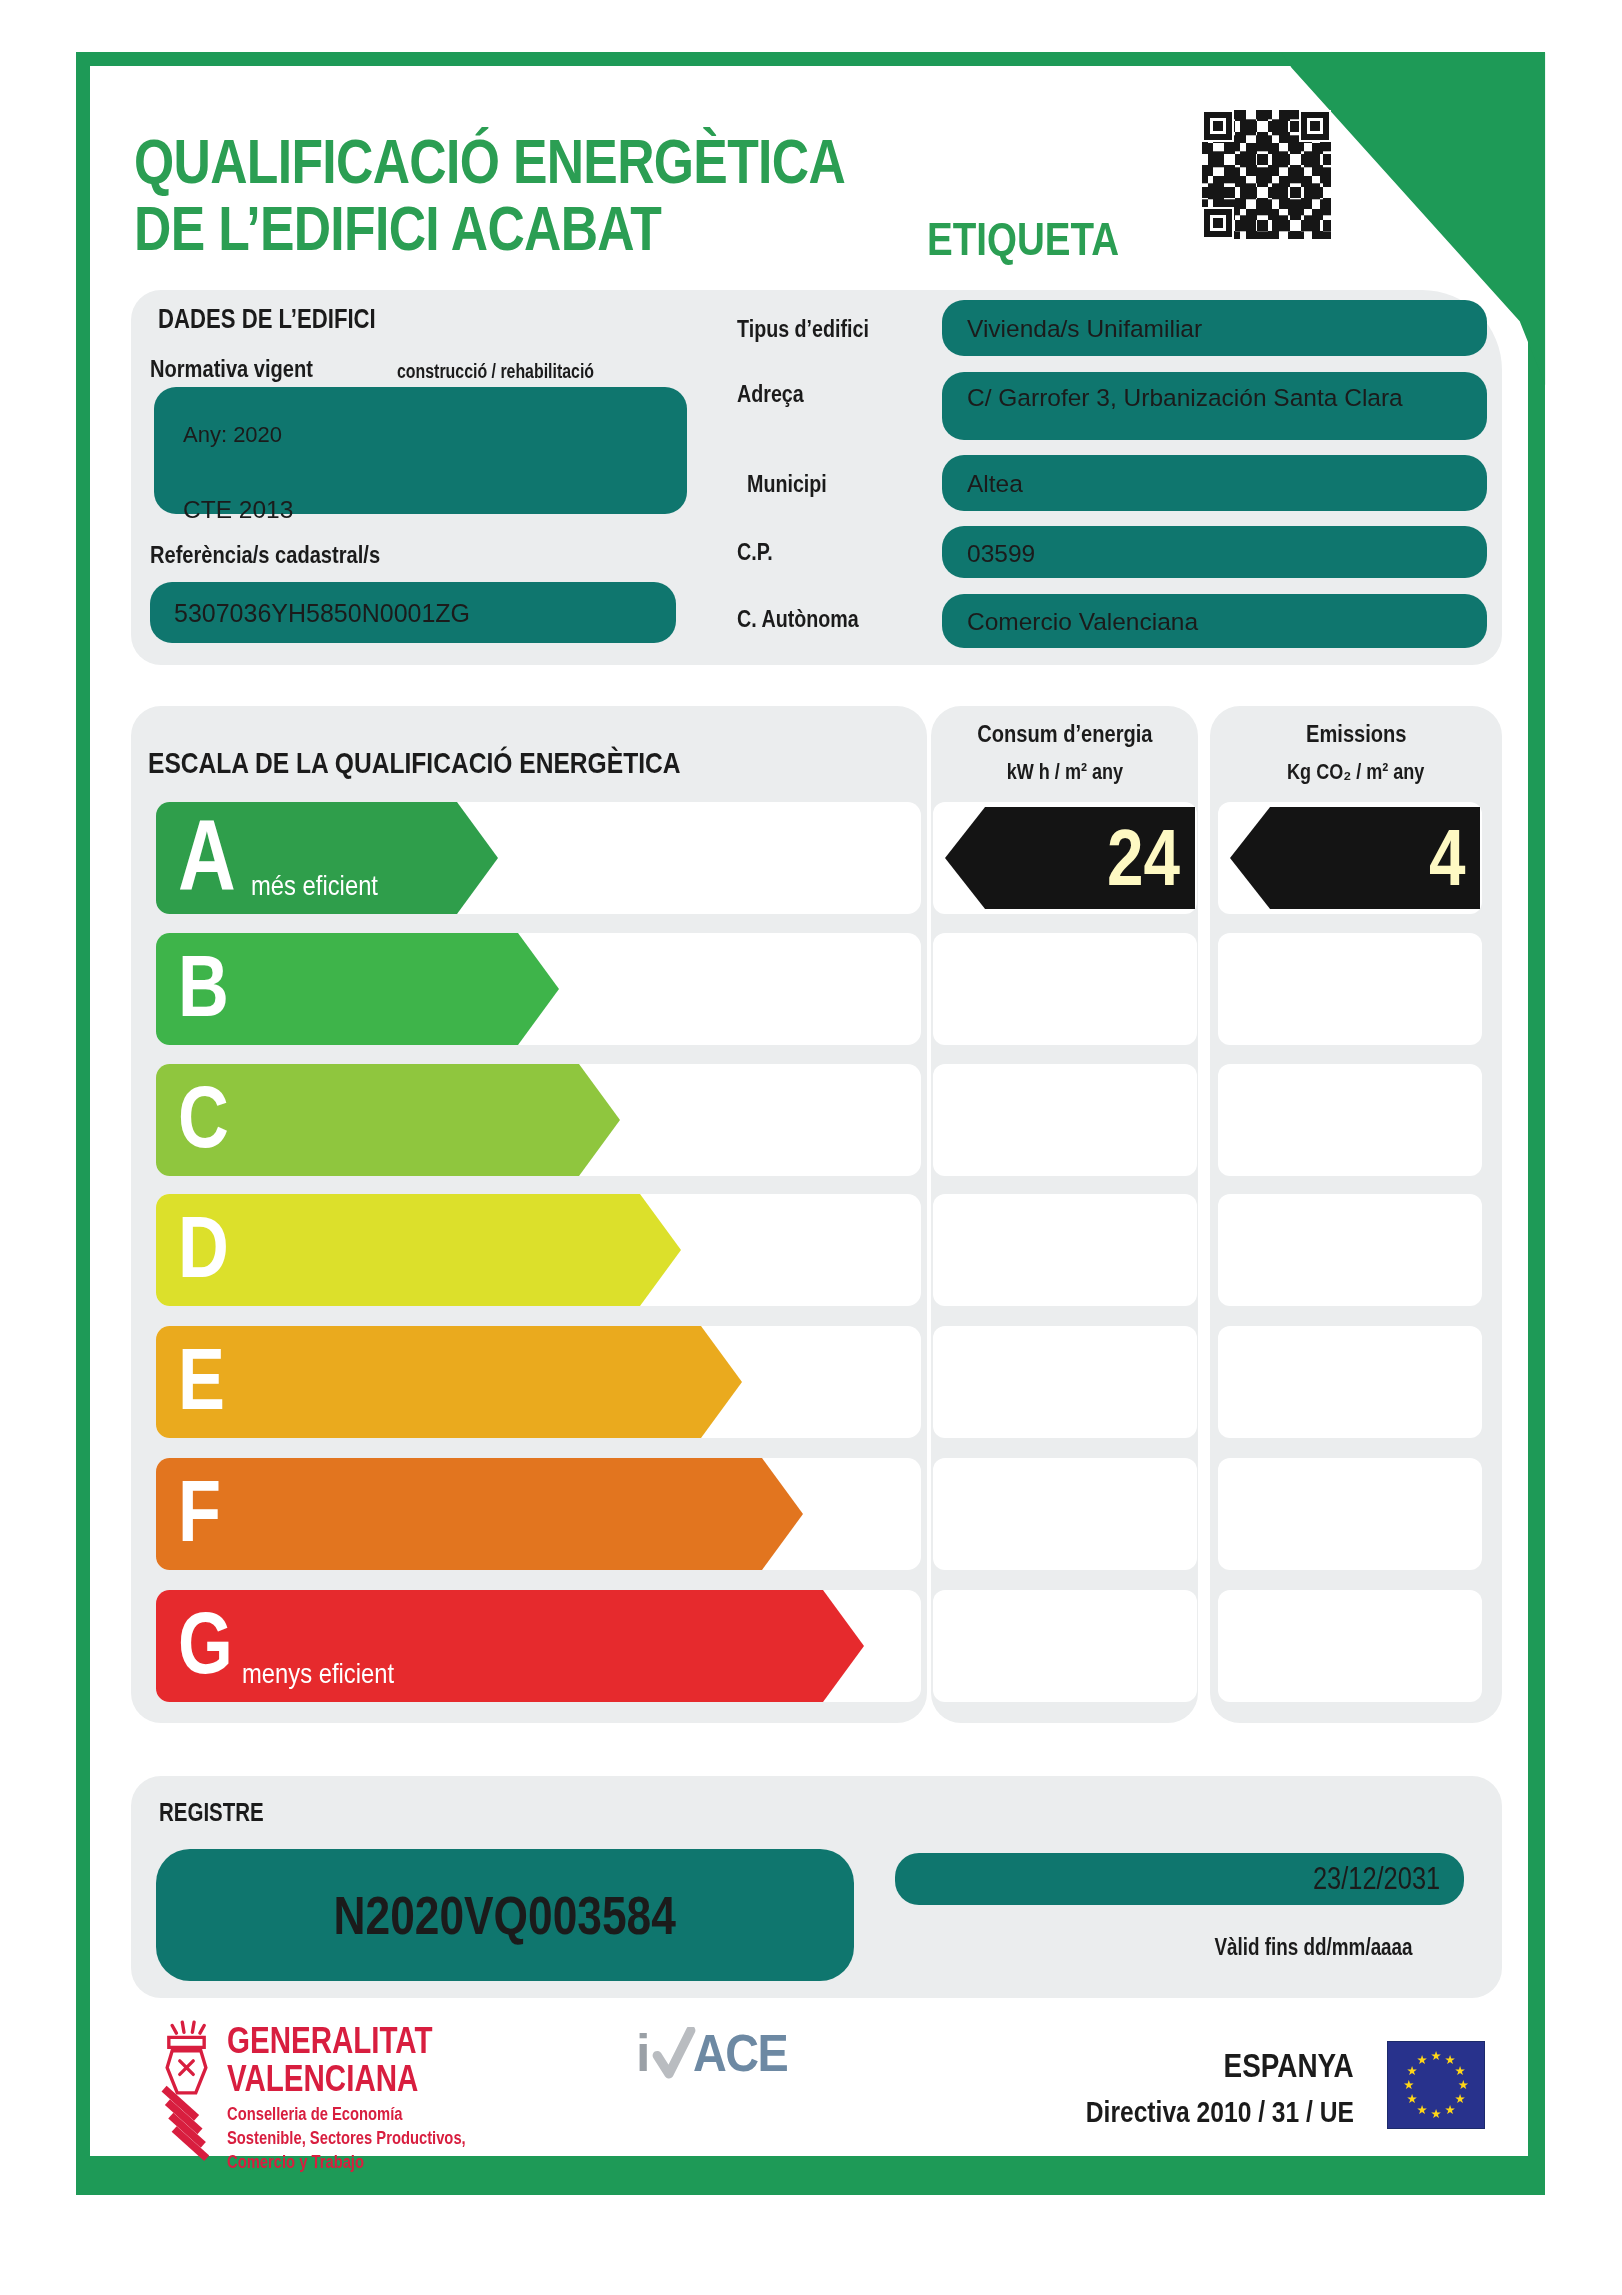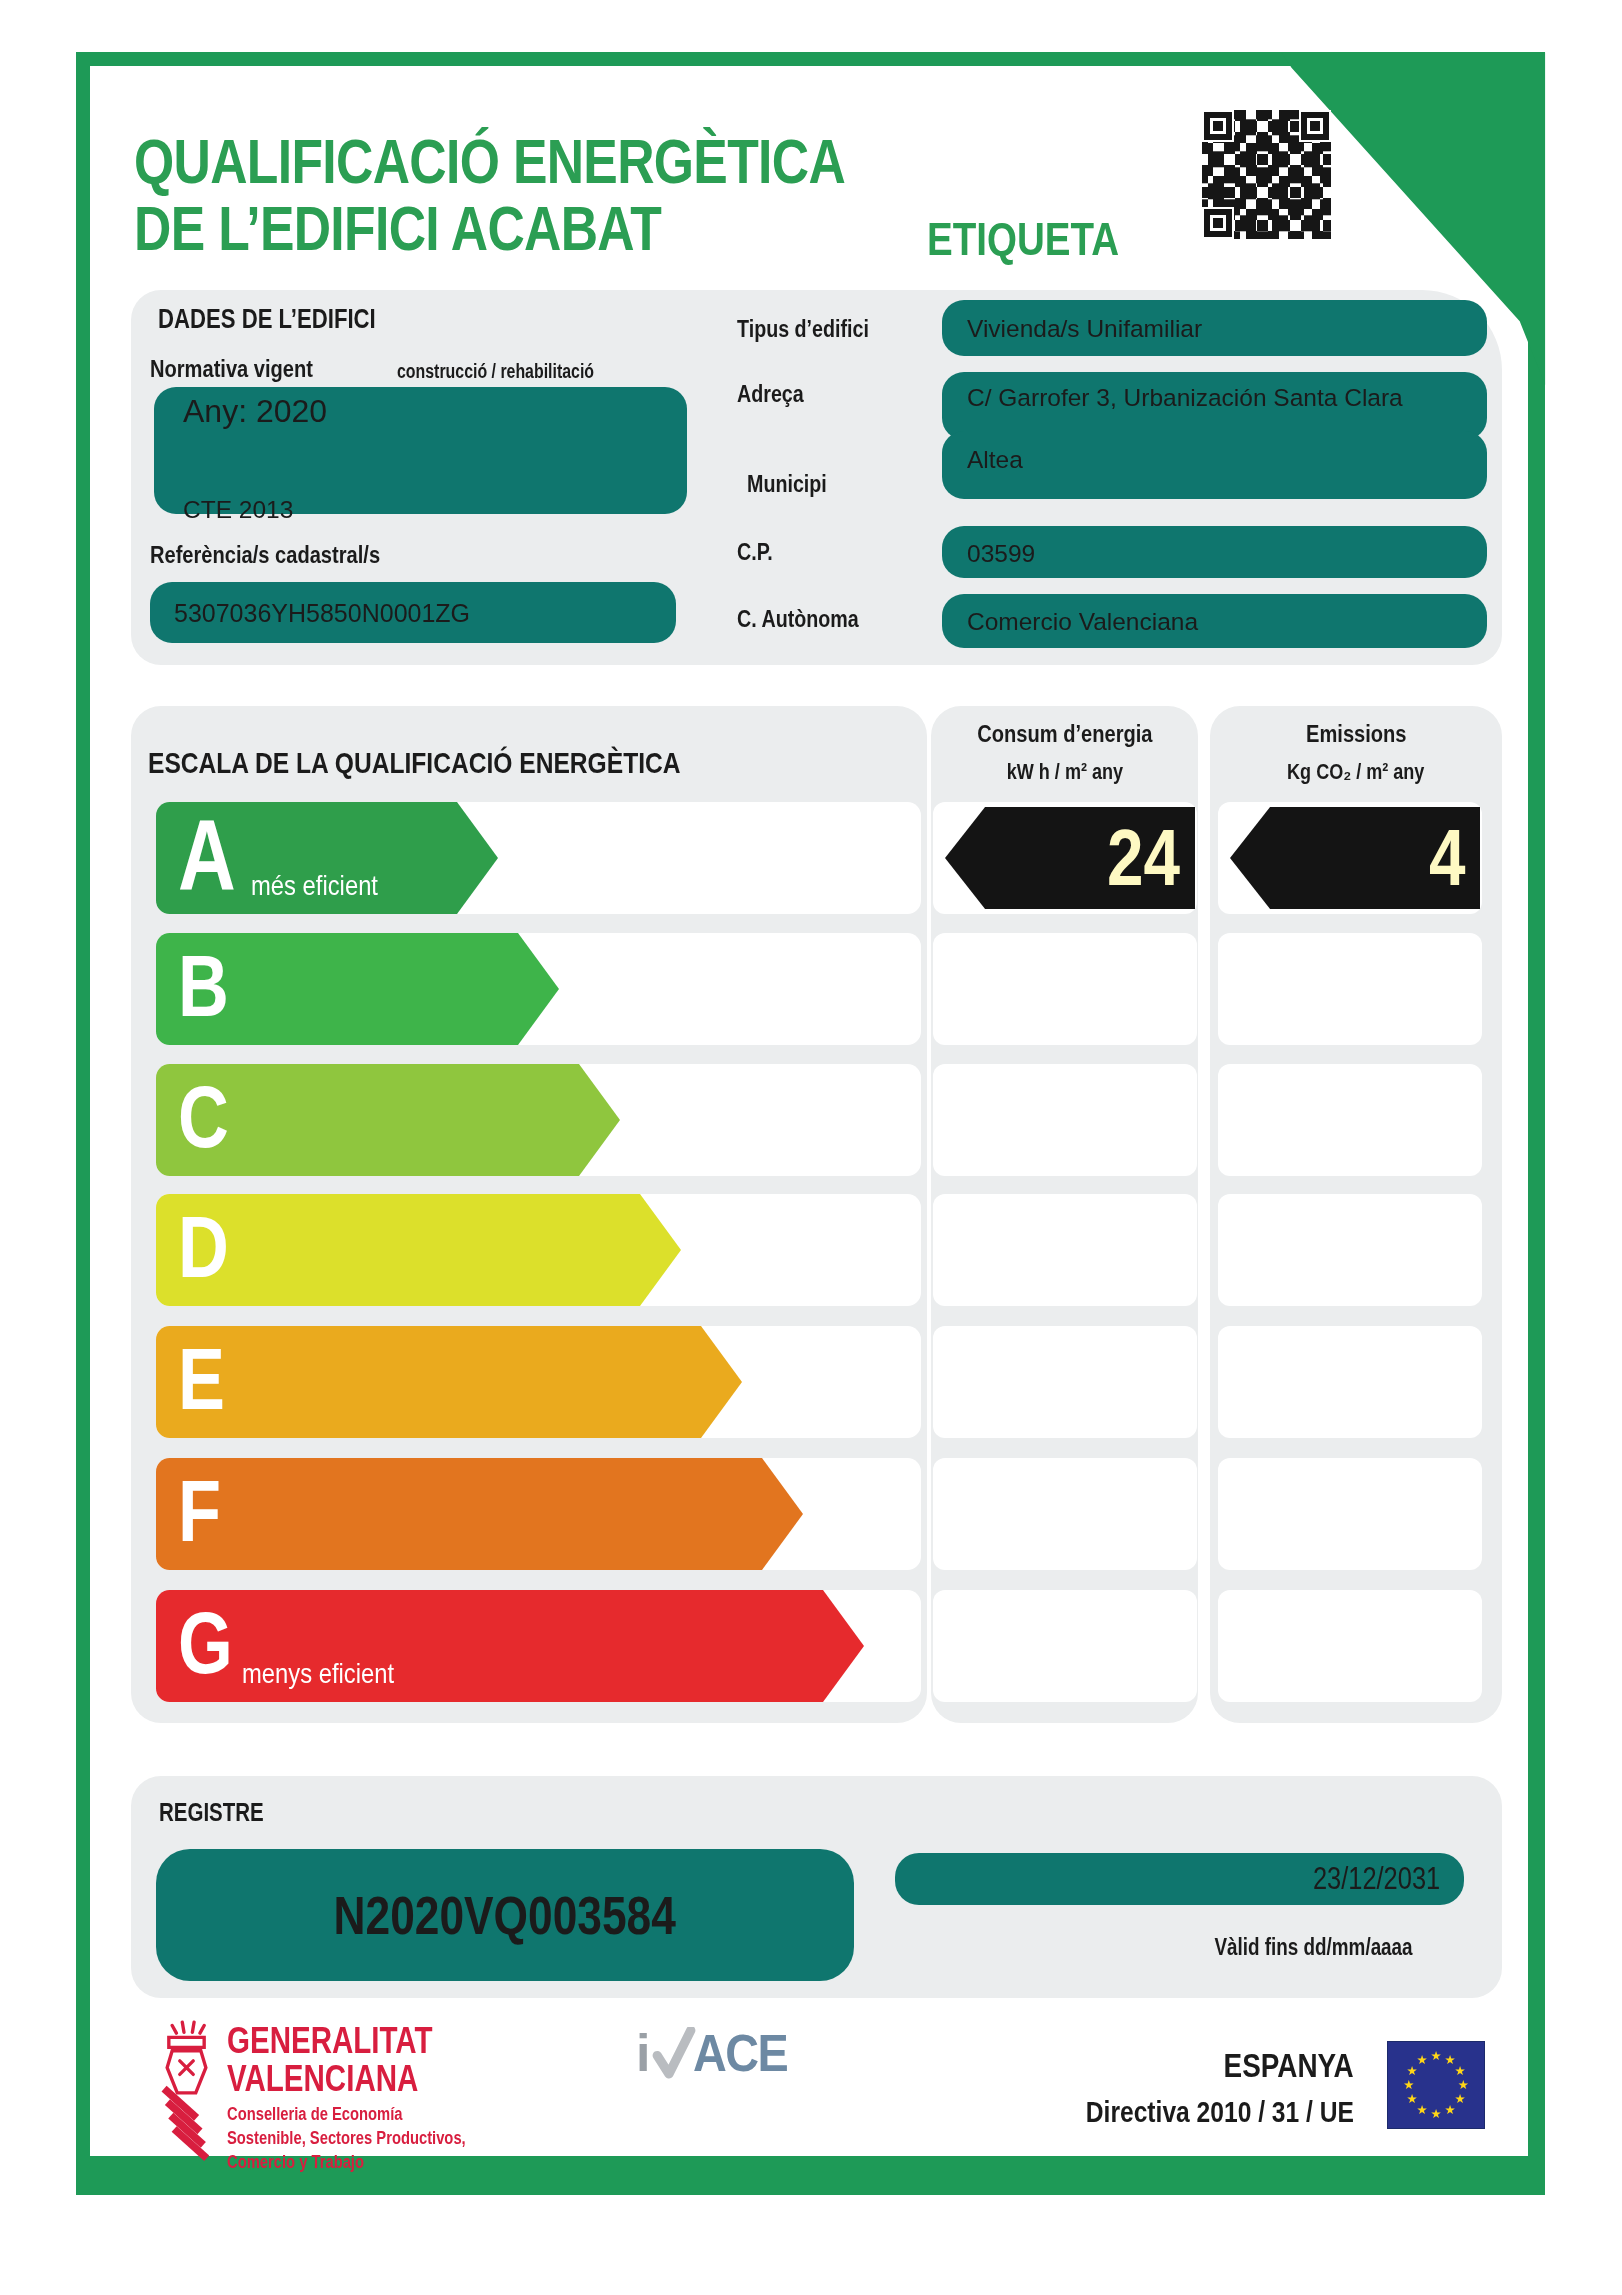--- a/index.html
+++ b/index.html
@@ -32,21 +32,21 @@
   
   .panel{background:var(--panel-gray);border-radius:30px;}
   .wbox{position:absolute;background:#0f766e;border-radius:22px;}
   .lbl{position:absolute;font-weight:bold;font-size:24px;}
 
   .p-dades{left:131px;top:290px;width:1371px;height:375px;border-top-right-radius:80px;}
   .dades-title{left:158px;top:304px;font-size:27px;}
   .norm-lbl{left:150px;top:355px;font-size:24.5px;}
   .norm-note{left:397px;top:360px;font-size:19.4px;}
   .box-norm{left:154px;top:387px;width:533px;height:127px;}
-  .box-norm .l1{position:absolute;left:29px;top:6px;font-size:32px;}
+  .box-norm .l1{position:absolute;left:29px;top:35px;font-size:22px;}
   .box-norm .l2{position:absolute;left:29px;top:69px;font-size:24.5px;margin-top:40px;}
   .ref-lbl{left:150px;top:541px;font-size:24.5px;}
   .box-ref{left:150px;top:582px;width:526px;height:61px;}
   .box-ref span{position:absolute;left:24px;top:17px;font-size:25px;}
 
   .fld-box{left:942px;width:545px;}
   .fld-box span{position:absolute;left:25px;font-size:24.5px;}
 
   
   .blockL{left:131px;top:706px;width:796px;height:1017px;}
@@ -138,21 +138,21 @@
   <div class="abs wbox fld-box" style="top:300px;height:56px;">
     <span style="top:15px;">Vivienda/s Unifamiliar</span>
   </div>
 
   <div class="abs lbl" style="left:737px;top:380px;"><span class="cond">Adreça</span></div>
   <div class="abs wbox fld-box" style="top:372px;height:68px;">
     <span style="top:12px;">C/ Garrofer 3, Urbanización Santa Clara</span>
   </div>
 
   <div class="abs lbl" style="left:747px;top:470px;"><span class="cond">Municipi</span></div>
-  <div class="abs wbox fld-box" style="top:431px;height:68px;">
+  <div class="abs wbox fld-box" style="top:455px;height:56px;">
     <span style="top:15px;">Altea</span>
   </div>
 
   <div class="abs lbl" style="left:737px;top:538px;"><span class="cond">C.P.</span></div>
   <div class="abs wbox fld-box" style="top:526px;height:52px;">
     <span style="top:13.5px;">03599</span>
   </div>
 
   <div class="abs lbl" style="left:737px;top:605px;"><span class="cond">C. Autònoma</span></div>
   <div class="abs wbox fld-box" style="top:594px;height:54px;">

